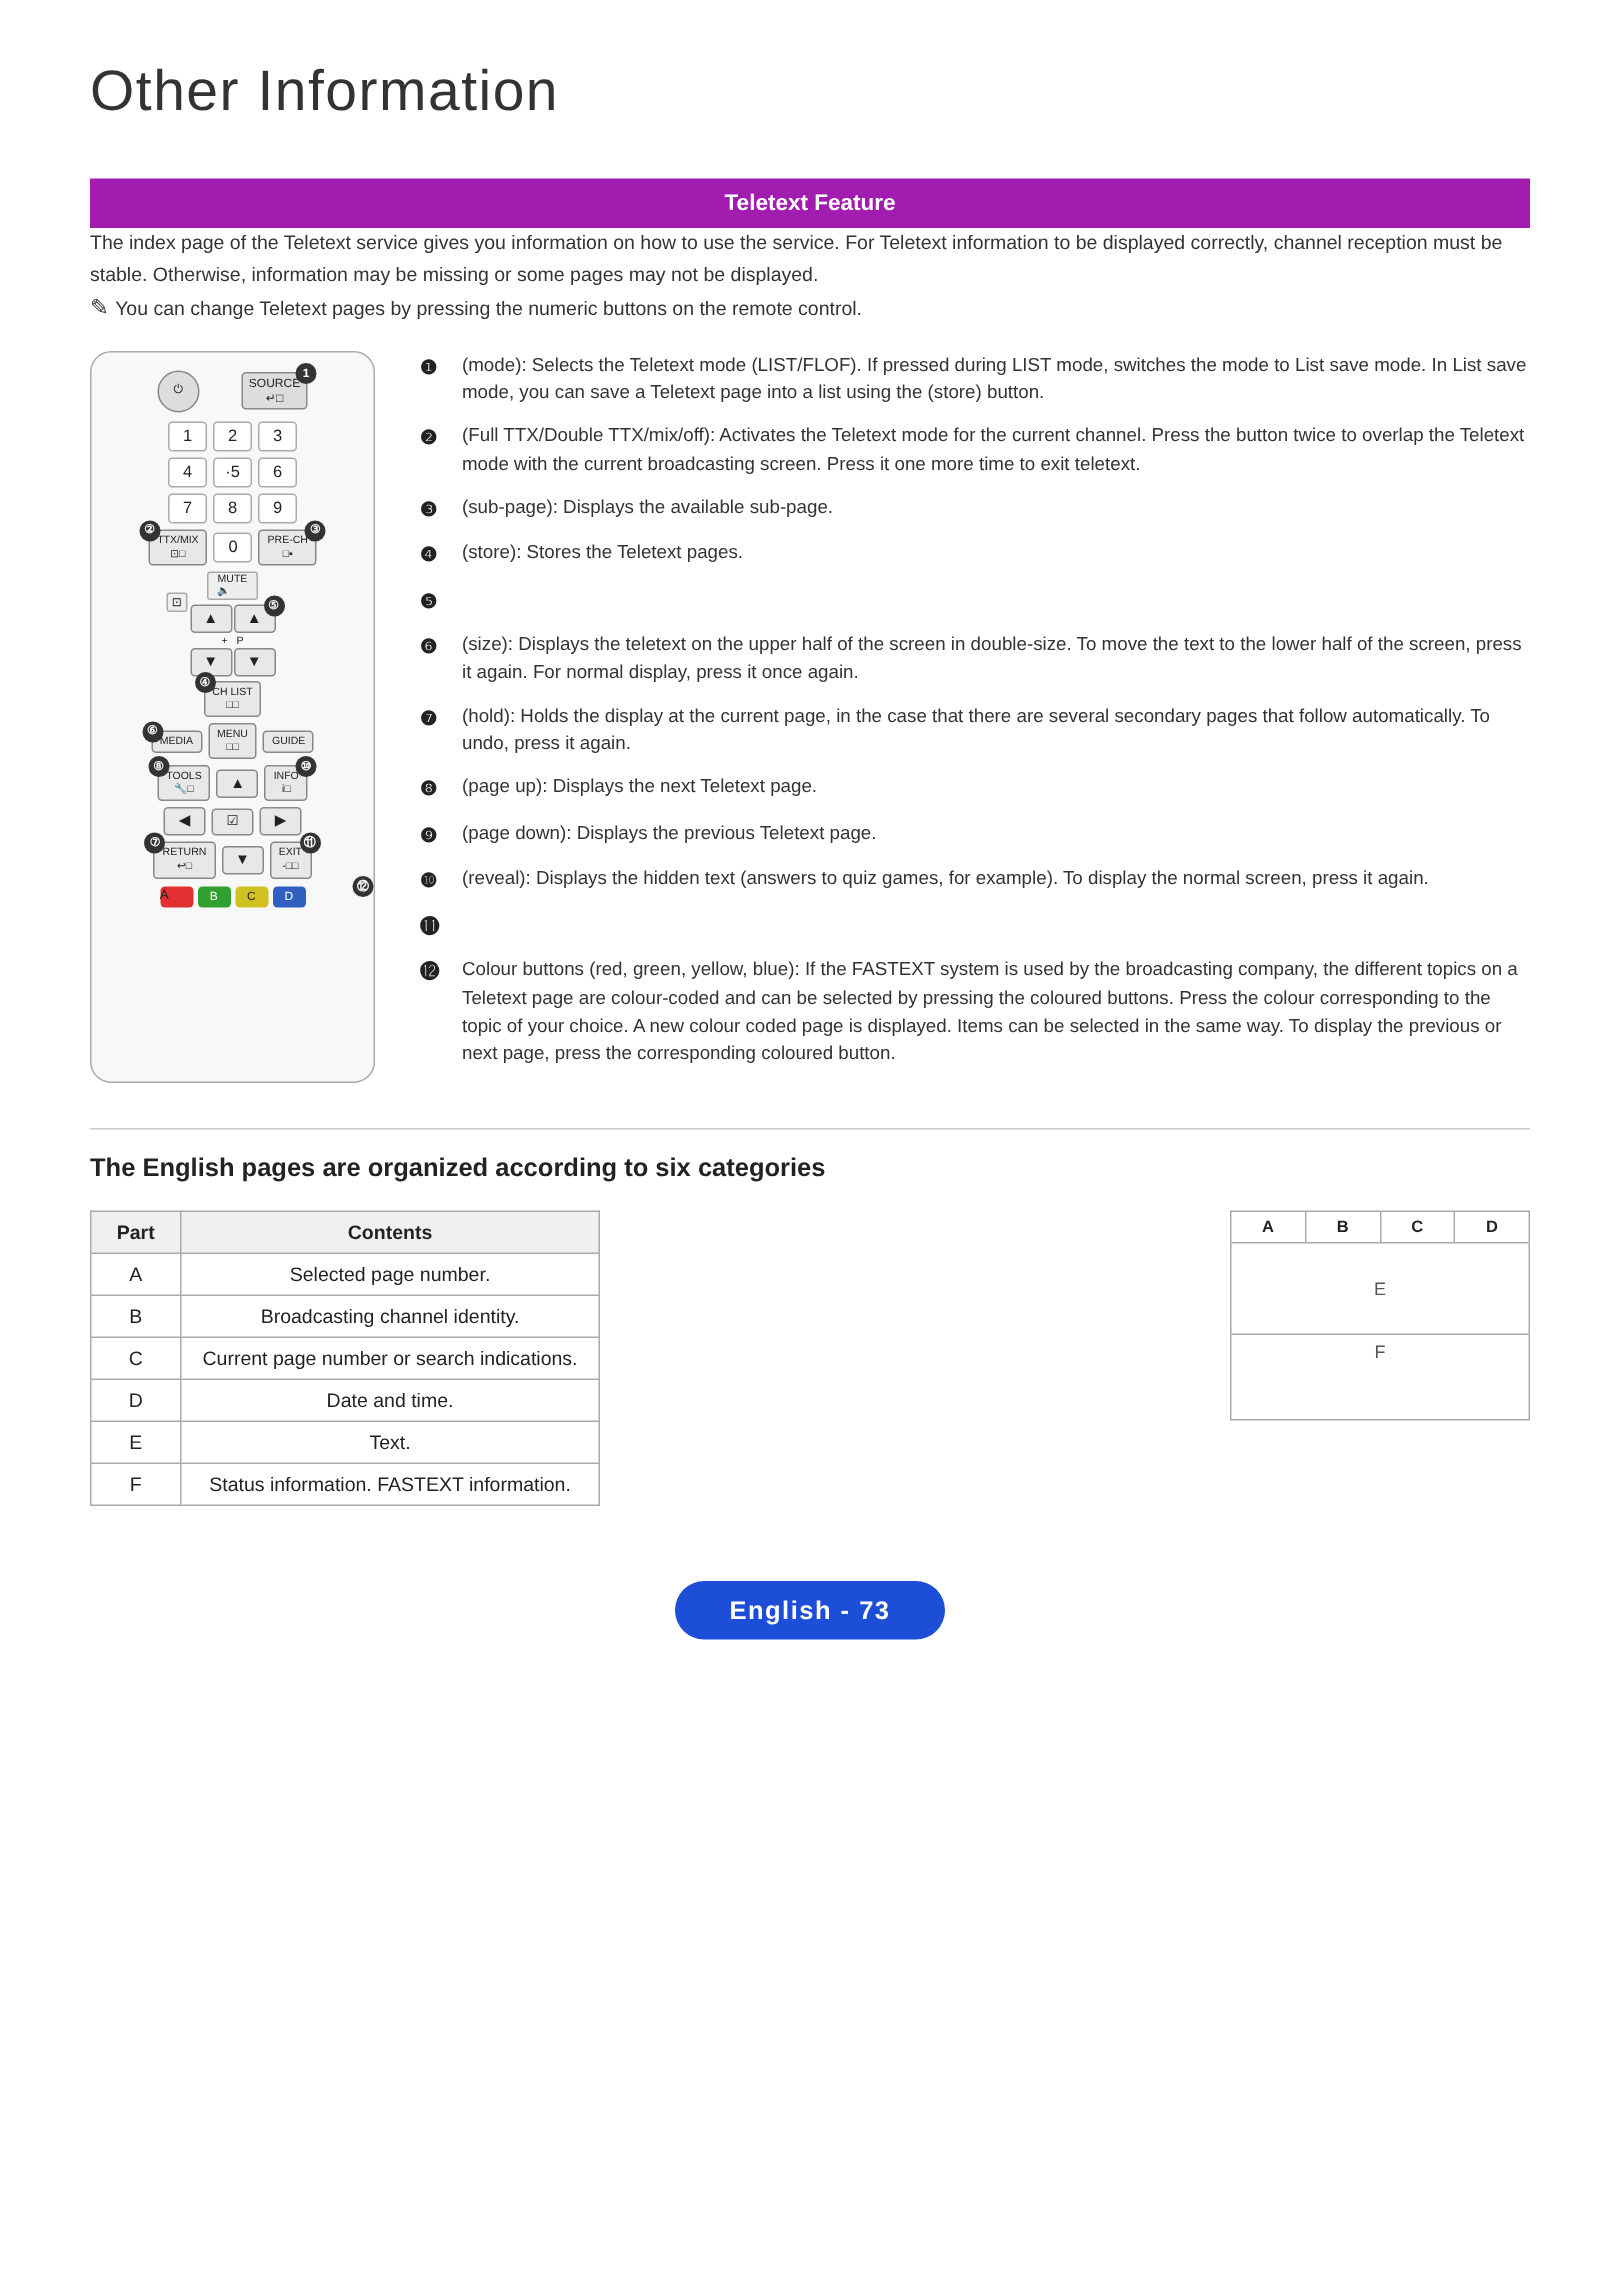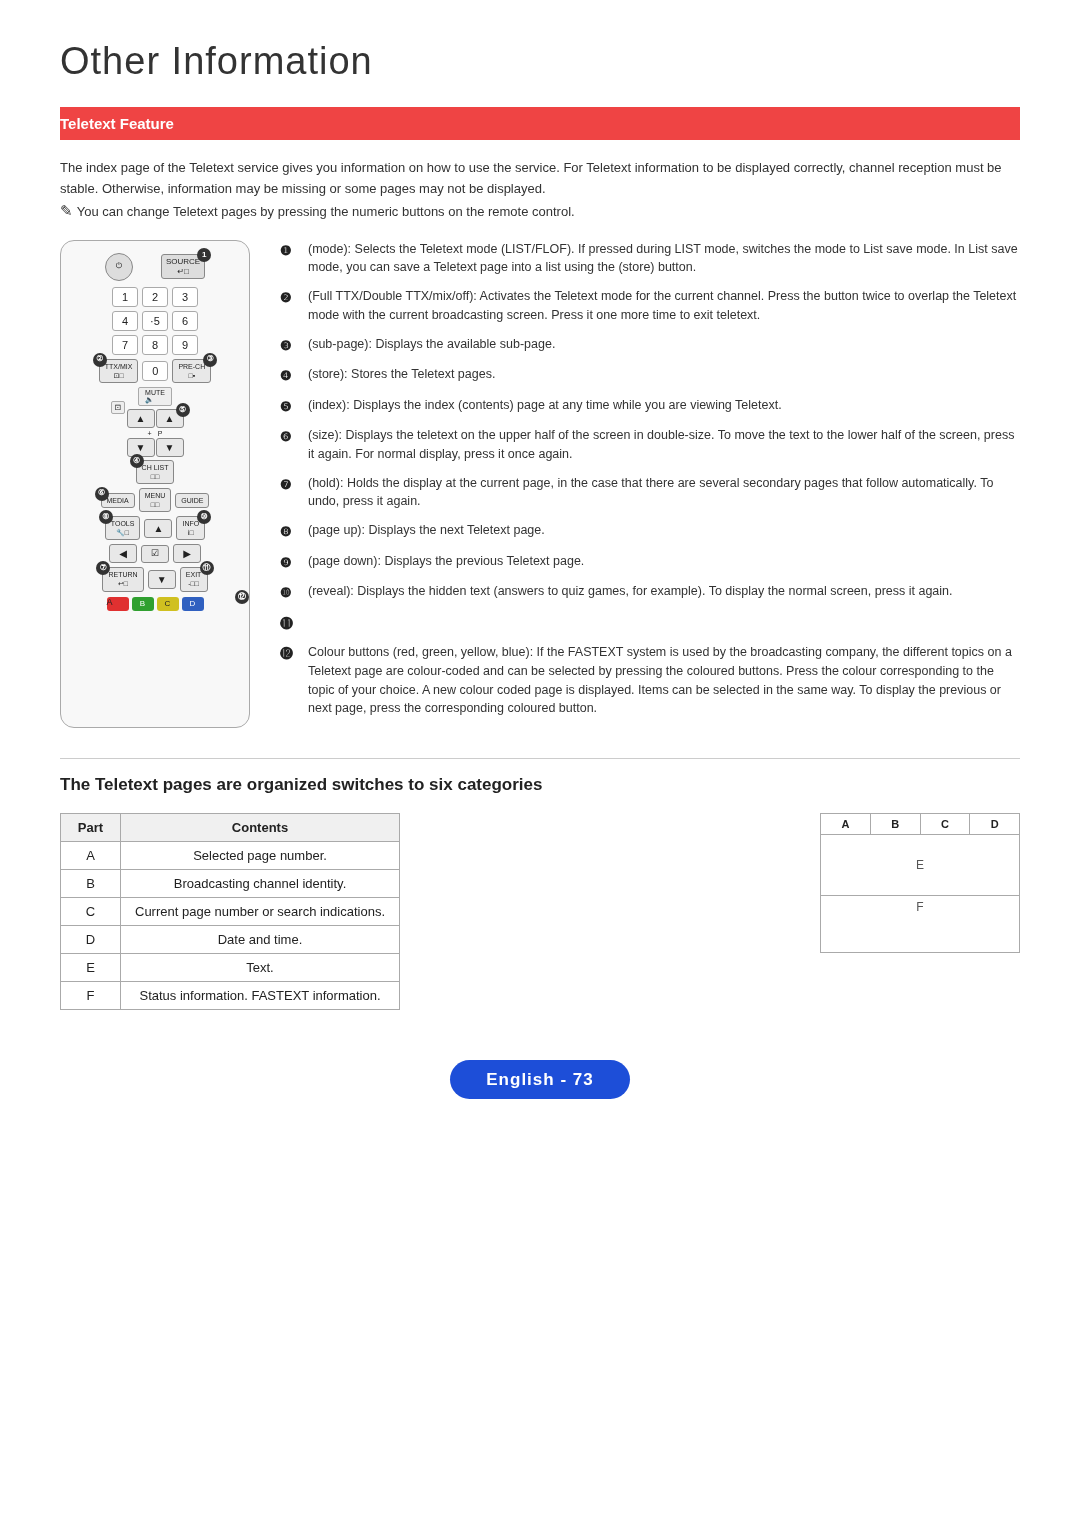--- a/index.html
+++ b/index.html
@@ -9,30 +9,30 @@
       color: #222;
       font-size: 14px;
       padding: 40px 60px;
       max-width: 1080px;
       margin: 0 auto;
     }
     h1.page-title {
       font-size: 38px;
       font-weight: 300;
       color: #333;
-      margin-bottom: 24px;
+      margin-bottom: 36px;
       letter-spacing: 1px;
     }
     .section-header {
-      background: #ef4444;
+      background: #a21caf;
       color: #fff;
+      text-align: center;
       padding: 8px 0;
       font-size: 15px;
       font-weight: bold;
-      margin-bottom: 18px;
     }
     .intro-text {
       font-size: 13px;
       line-height: 1.6;
       margin-bottom: 2px;
       color: #333;
     }
     .note-text {
       font-size: 13px;
       margin-bottom: 20px;
@@ -386,21 +386,20 @@
     <div class="desc-item">
       <span class="desc-num">❸</span>
       <span class="desc-text">(sub-page): Displays the available sub-page.</span>
     </div>
     <div class="desc-item">
       <span class="desc-num">❹</span>
       <span class="desc-text">(store): Stores the Teletext pages.</span>
     </div>
     <div class="desc-item">
       <span class="desc-num">❺</span>
-      <span class="desc-text">(index): Displays the index (contents) page at any time while you are viewing Teletext.</span>
     </div>
     <div class="desc-item">
       <span class="desc-num">❻</span>
       <span class="desc-text">(size): Displays the teletext on the upper half of the screen in double-size. To move the text to the lower half of the screen, press it again. For normal display, press it once again.</span>
     </div>
     <div class="desc-item">
       <span class="desc-num">❼</span>
       <span class="desc-text">(hold): Holds the display at the current page, in the case that there are several secondary pages that follow automatically. To undo, press it again.</span>
     </div>
     <div class="desc-item">
@@ -420,21 +419,21 @@
     </div>
     <div class="desc-item">
       <span class="desc-num">⓬</span>
       <span class="desc-text">Colour buttons (red, green, yellow, blue): If the FASTEXT system is used by the broadcasting company, the different topics on a Teletext page are colour-coded and can be selected by pressing the coloured buttons. Press the colour corresponding to the topic of your choice. A new colour coded page is displayed. Items can be selected in the same way. To display the previous or next page, press the corresponding coloured button.</span>
     </div>
   </div>
 </div>
 
 <hr class="divider">
 
-<h2 class="categories-title">The Teletext pages are organized switches to six categories</h2>
+<h2 class="categories-title">The English pages are organized according to six categories</h2>
 
 <div class="categories-layout">
 
   <div style="flex:1;">
     <table class="categories-table">
       <thead>
         <tr>
           <th>Part</th>
           <th>Contents</th>
         </tr>

